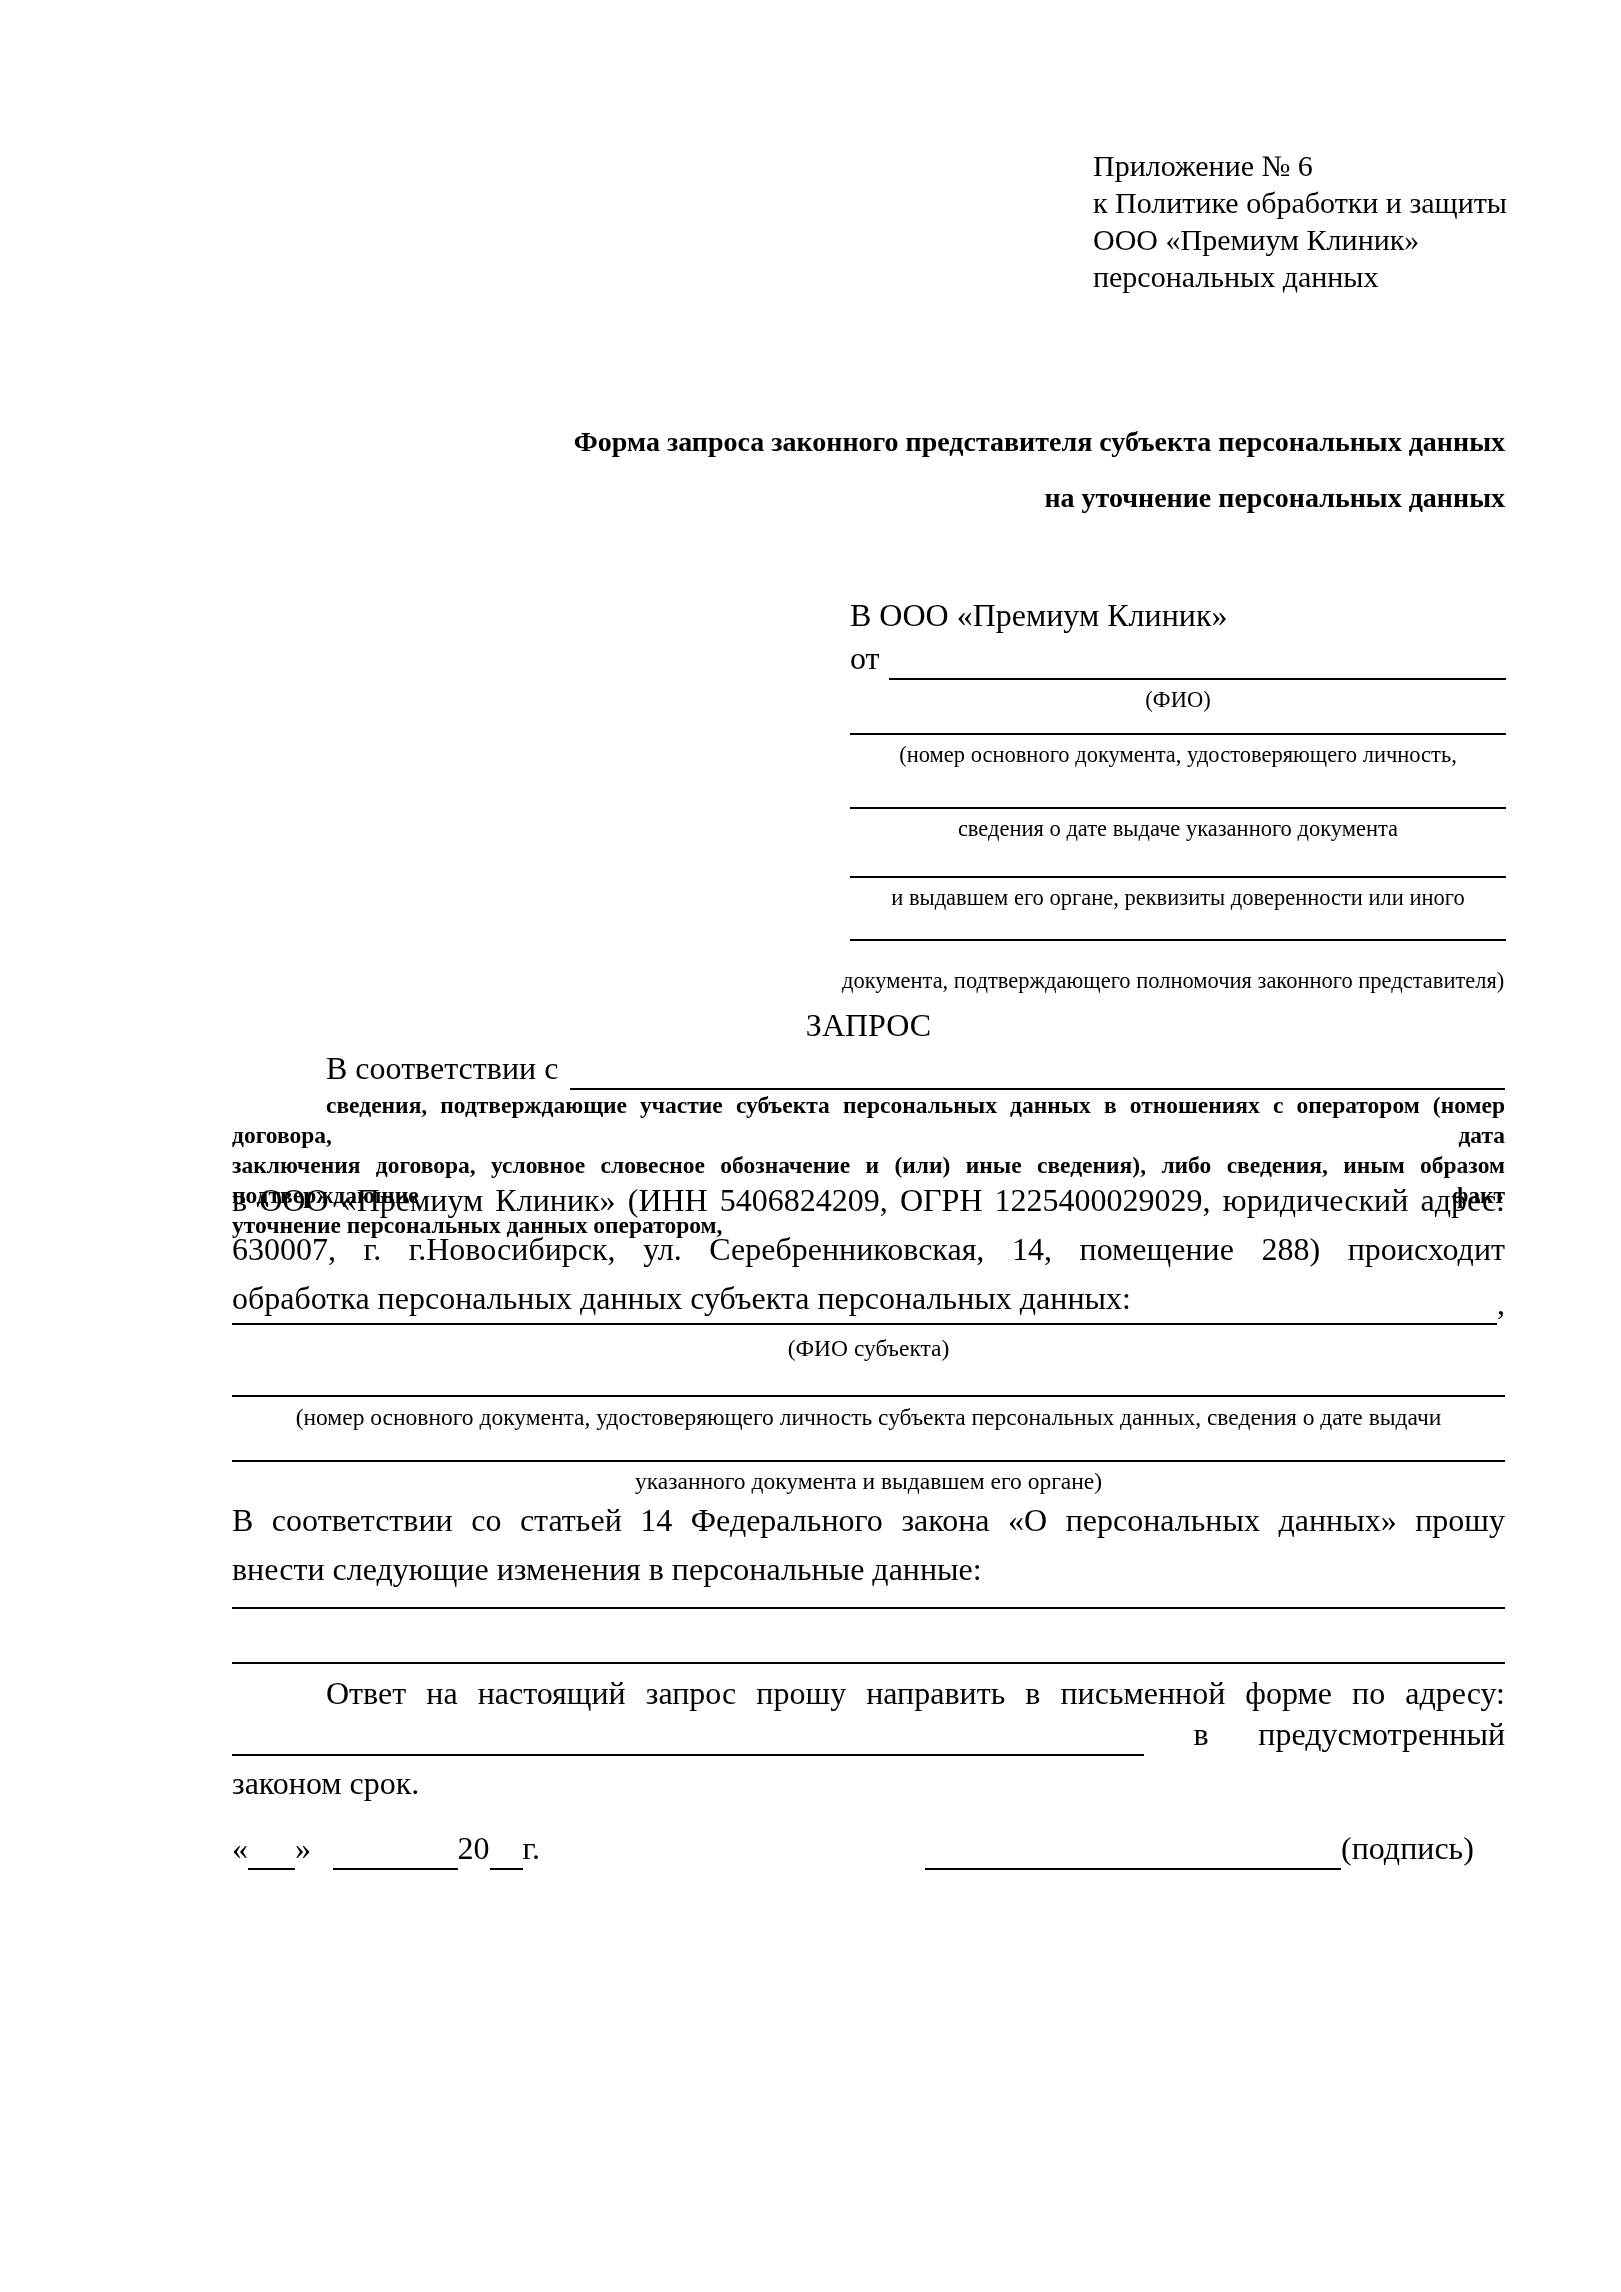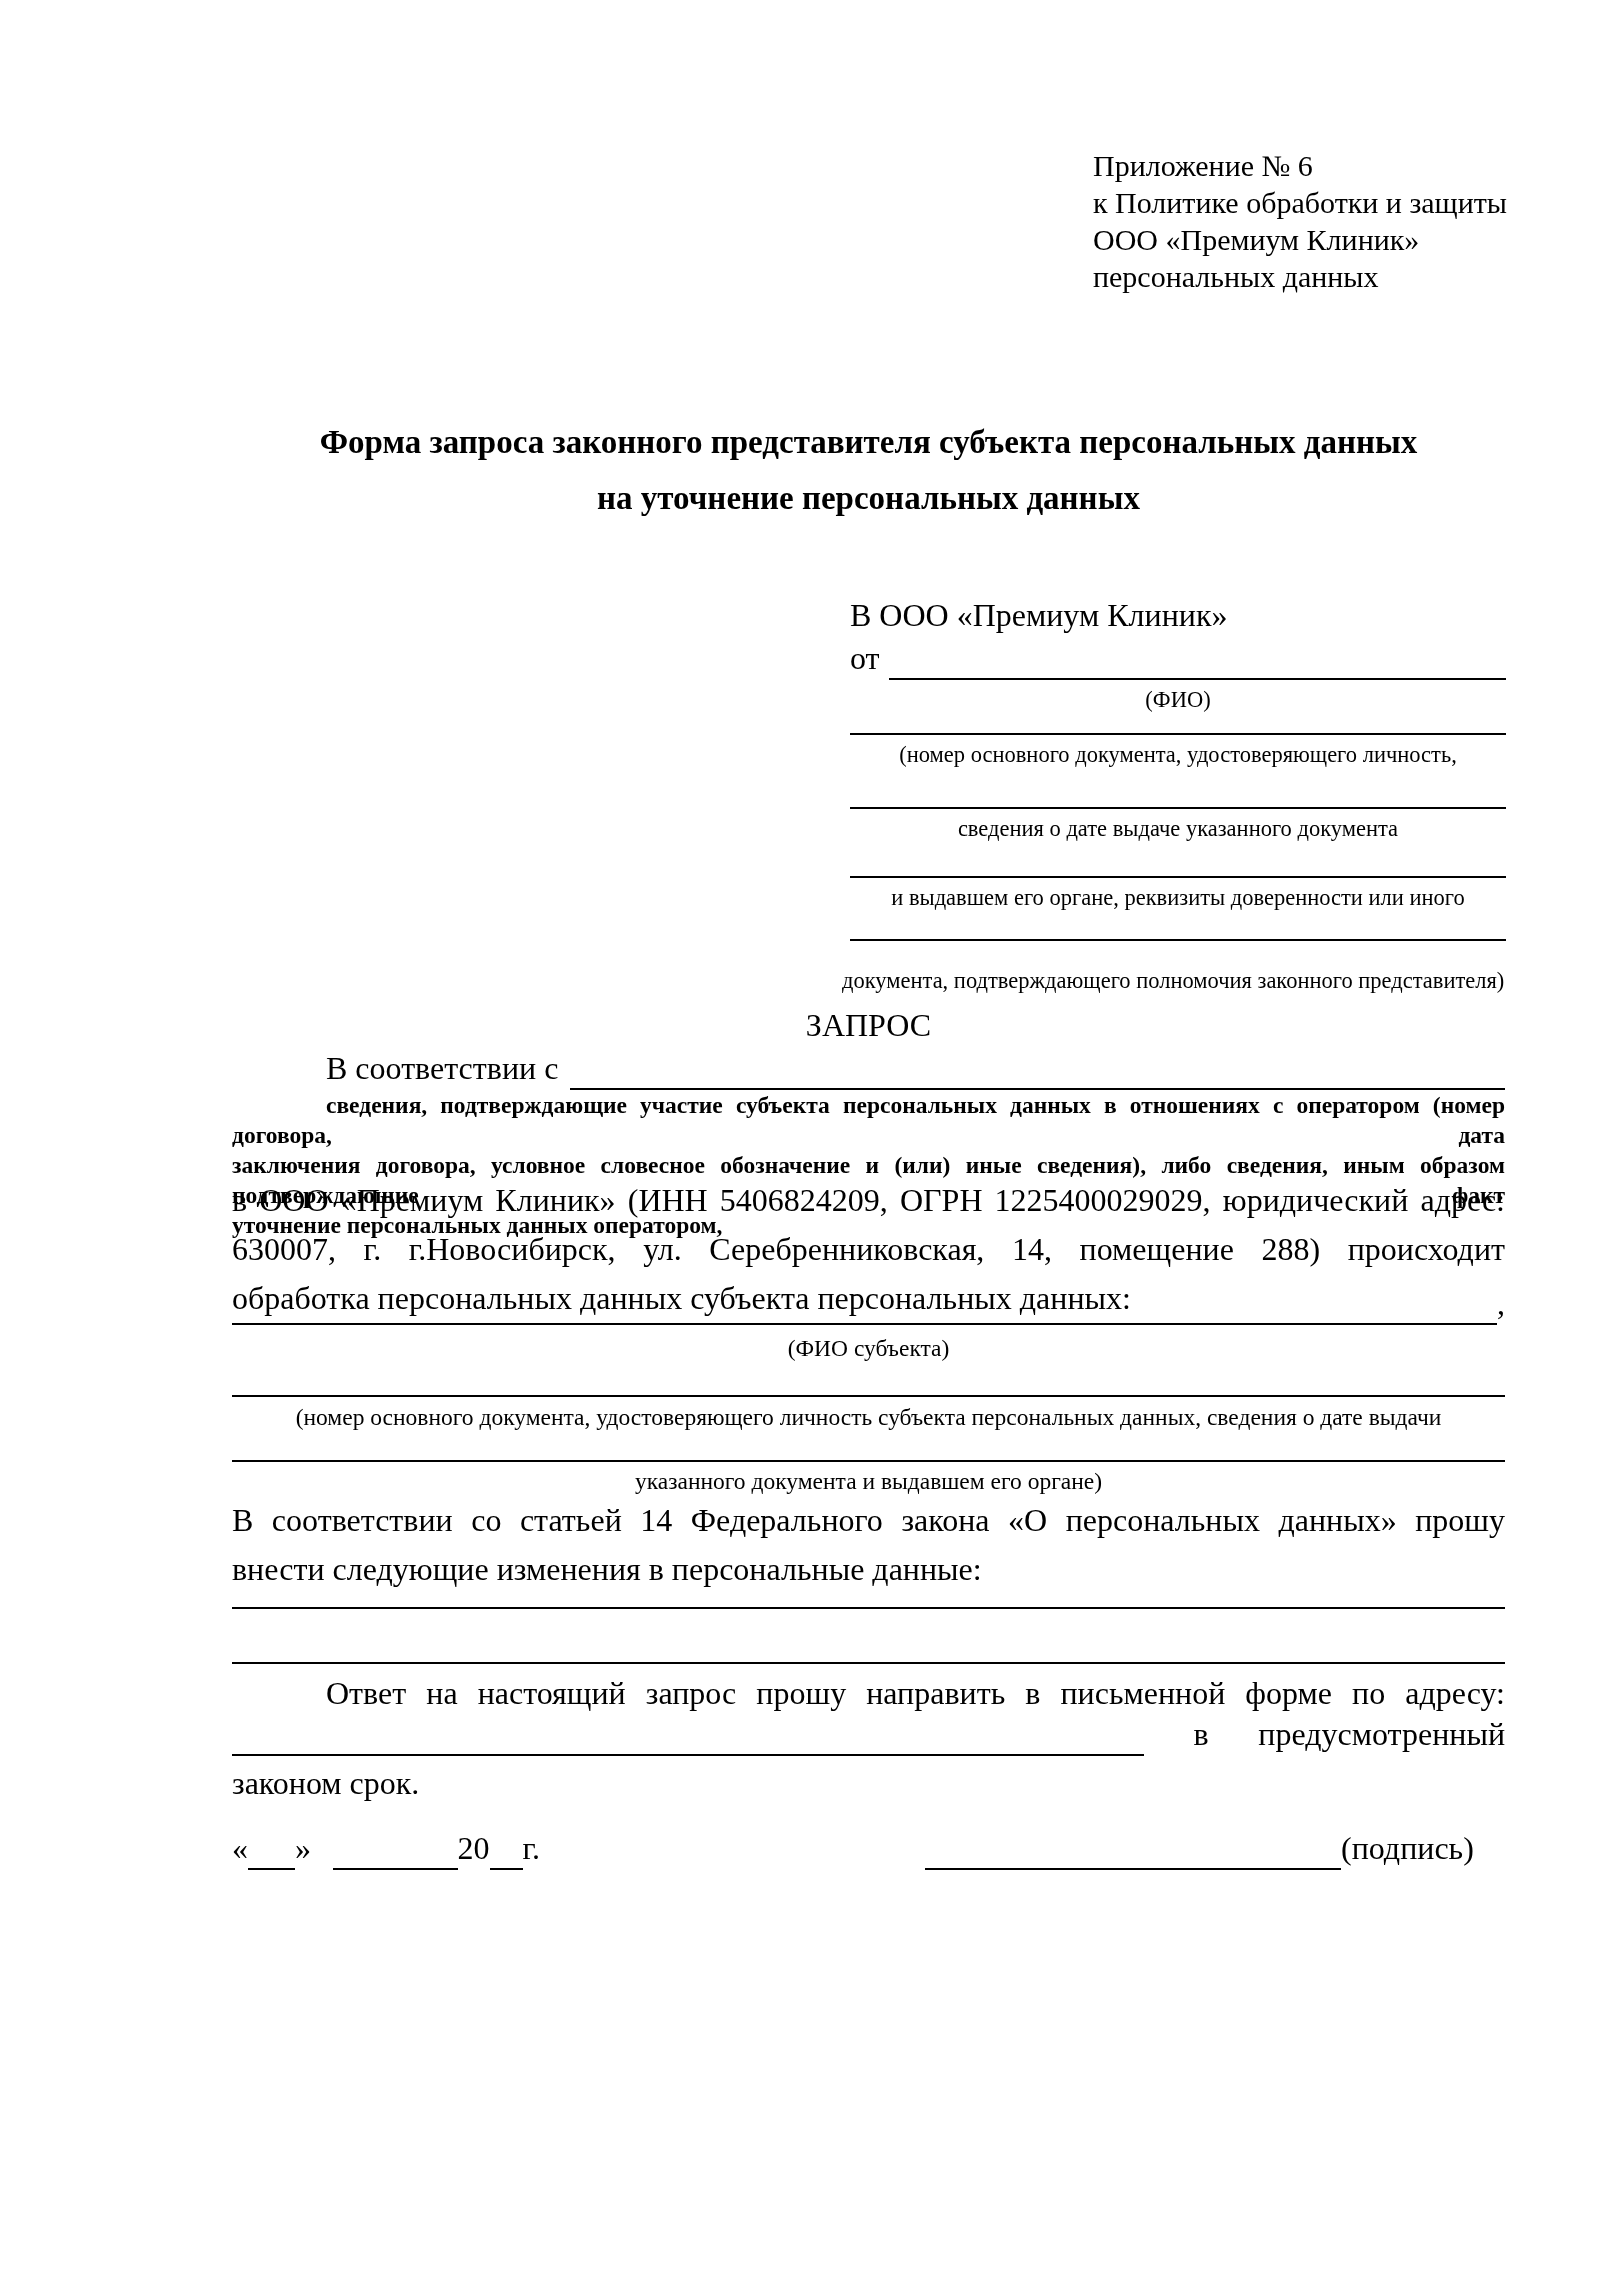--- a/index.html
+++ b/index.html
@@ -11,21 +11,21 @@
     overflow:hidden;
   }
   .abs{position:absolute;}
   .body-text{font-size:32px;line-height:43px;}
   .caption{font-size:22.5px;line-height:27.4px;text-align:center;white-space:nowrap;}
   .uline{border-bottom:2.9px solid #000;}
   .fline{position:absolute;border-bottom:2.9px solid #000;}
   .jline{text-align:justify;text-align-last:justify;}
   .row{display:flex;align-items:flex-end;}
   .annex{font-size:30px;line-height:37px;}
-  .title{font-size:33px;line-height:56px;font-weight:bold;text-align:center;}
+  .title{font-size:28px;line-height:56px;font-weight:bold;text-align:right;}
   .smallnote{font-size:23.5px;line-height:30px;font-weight:bold;}
 </style>
 </head>
 <body>
 
 <div class="page">
 
   <div class="abs annex" style="left:1082px;top:147px;margin-left:11px;">
     <div>Приложение № 6</div>
     <div>к Политике обработки и защиты</div>

